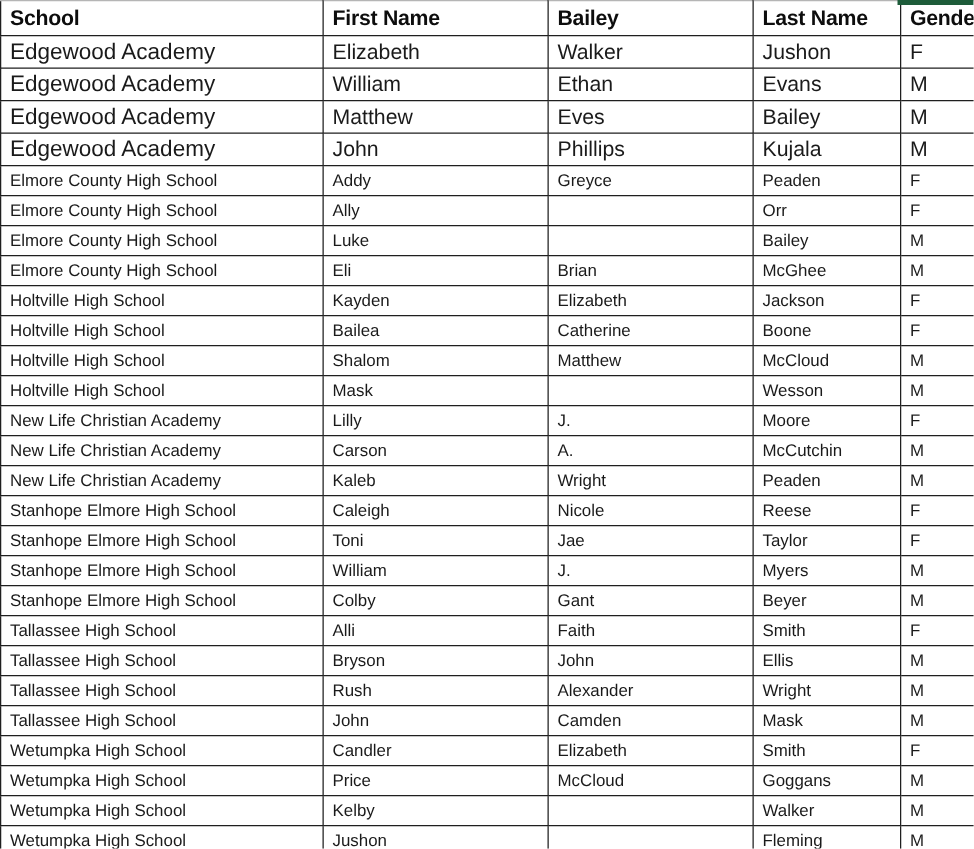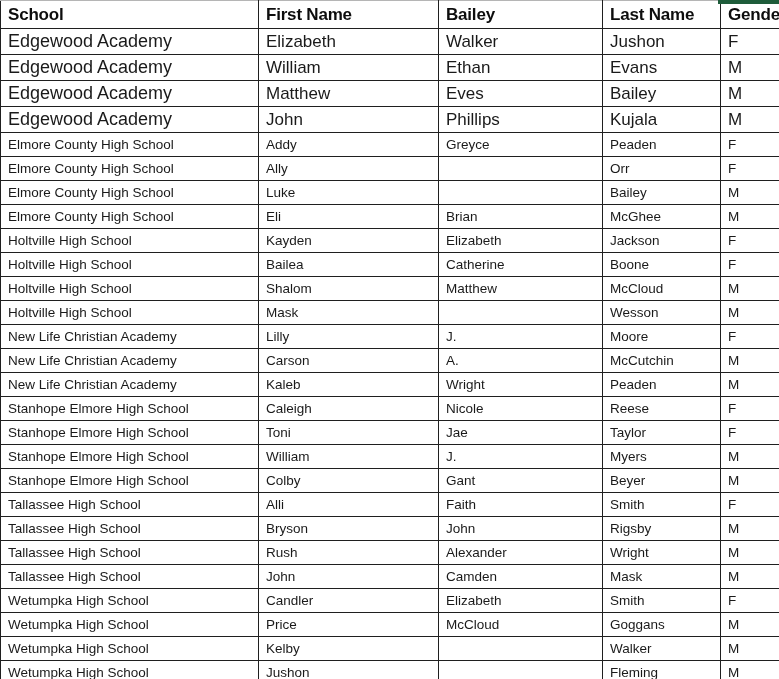--- a/index.html
+++ b/index.html
@@ -221,21 +221,21 @@
           <td>Tallassee High School</td>
           <td>Alli</td>
           <td>Faith</td>
           <td>Smith</td>
           <td>F</td>
         </tr>
         <tr>
           <td>Tallassee High School</td>
           <td>Bryson</td>
           <td>John</td>
-          <td>Rigsby</td>
+          <td>Ellis</td>
           <td>M</td>
         </tr>
         <tr>
           <td>Tallassee High School</td>
           <td>Rush</td>
           <td>Alexander</td>
           <td>Wright</td>
           <td>M</td>
         </tr>
         <tr>

